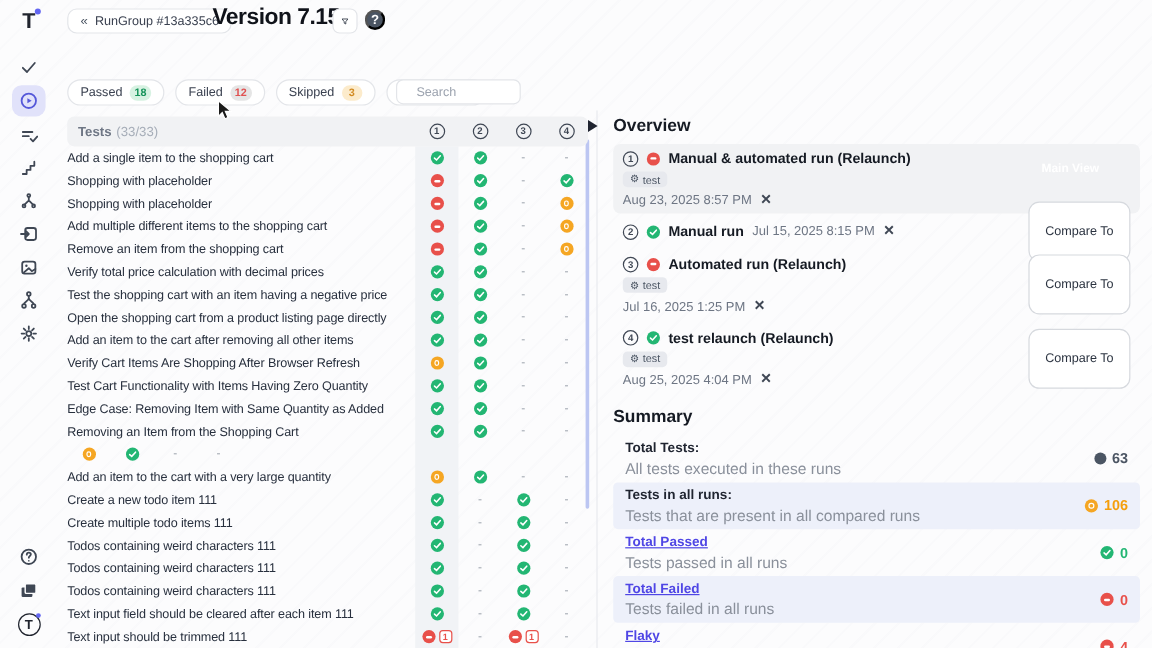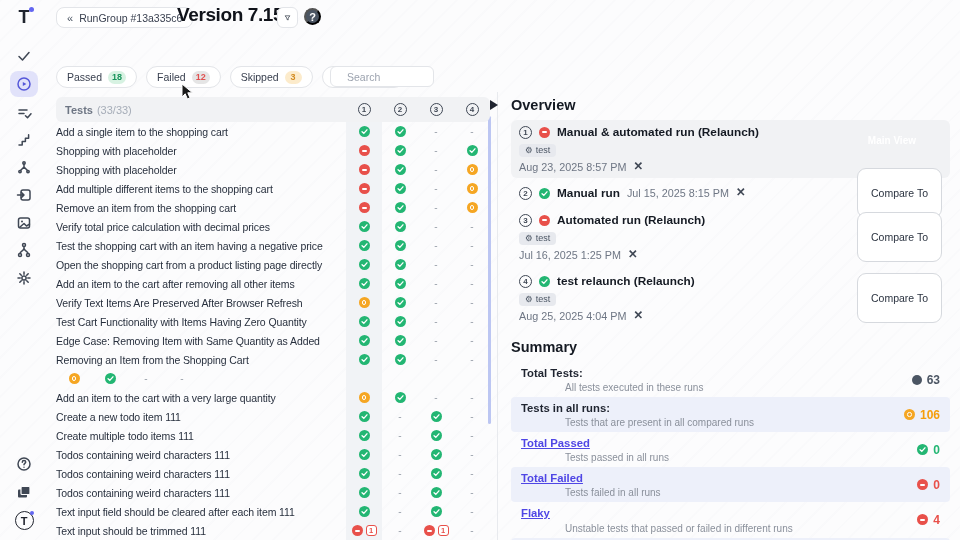--- a/index.html
+++ b/index.html
@@ -69,21 +69,21 @@
   .run-date .x{color:#3f4754;font-size:11.5px;font-weight:bold;cursor:pointer;line-height:1;}
   .run .date-line{margin-top:4px;}
   .tagpill{display:inline-flex;align-items:center;gap:3px;background:#e7e9ee;border-radius:4px;padding:1.5px 6px;font-size:9px;color:#4b5563;margin-top:4px;}
   .tagpill .g{font-size:8.5px;line-height:1;}
   .cmp-btn{position:absolute;right:8px;top:50%;transform:translateY(-50%);border:1px solid #d6d9de;border-radius:9px;background:#fff;font-size:10.5px;color:#2b3340;padding:18px 13px;cursor:pointer;font-family:"Liberation Sans",sans-serif;}
   .ghost{position:absolute;right:34px;top:15px;color:#fff;font-size:10px;font-weight:bold;}
   .srow{display:flex;align-items:center;justify-content:space-between;padding:4px 10px;border-radius:4px;min-height:29px;margin-bottom:0;}
   .srow.hl{background:#edf0fa;}
   .srow-title{font-size:11.3px;font-weight:bold;color:#1f2430;line-height:1.25;}
   .srow-title.link{color:#4f46e5;text-decoration:underline;cursor:pointer;}
-  .srow-sub{font-size:10px;color:#8a909b;margin-top:2px;margin-left:44px;}
+  .srow-sub{font-size:13px;color:#8a909b;margin-top:2px;}
   .srow-val{display:flex;align-items:center;gap:5px;font-size:12px;font-weight:bold;}
   
   .cursor{position:absolute;left:181px;top:83px;z-index:50;pointer-events:none;}
 </style>
 </head>
 <body>
 
 <div class="sidebar">
   <div class="side-logo"><span>T</span><i></i></div>
   <div id="side-items">
@@ -434,21 +434,21 @@
           </span>
         </span>
         <span class="tcell">
           <span class="st-none">-</span>
         </span>
         <span class="tcell">
           <span class="st-none">-</span>
         </span>
       </div>
       <div class="trow">
-        <span class="tname">Verify Text Items Are Preserved After Browser Refresh</span>
+        <span class="tname">Verify Cart Items Are Shopping After Browser Refresh</span>
         <span class="tcell">
           <span class="dot dot-yellow">
             <span class="ring"></span>
           </span>
         </span>
         <span class="tcell">
           <span class="dot dot-green">
             <svg viewBox="0 0 10 10" width="7" height="7">
               <path d="M1.5 5.4 L4 7.6 L8.5 2.6" fill="none" stroke="#fff" stroke-width="1.9" stroke-linecap="round"></path>
             </svg>

